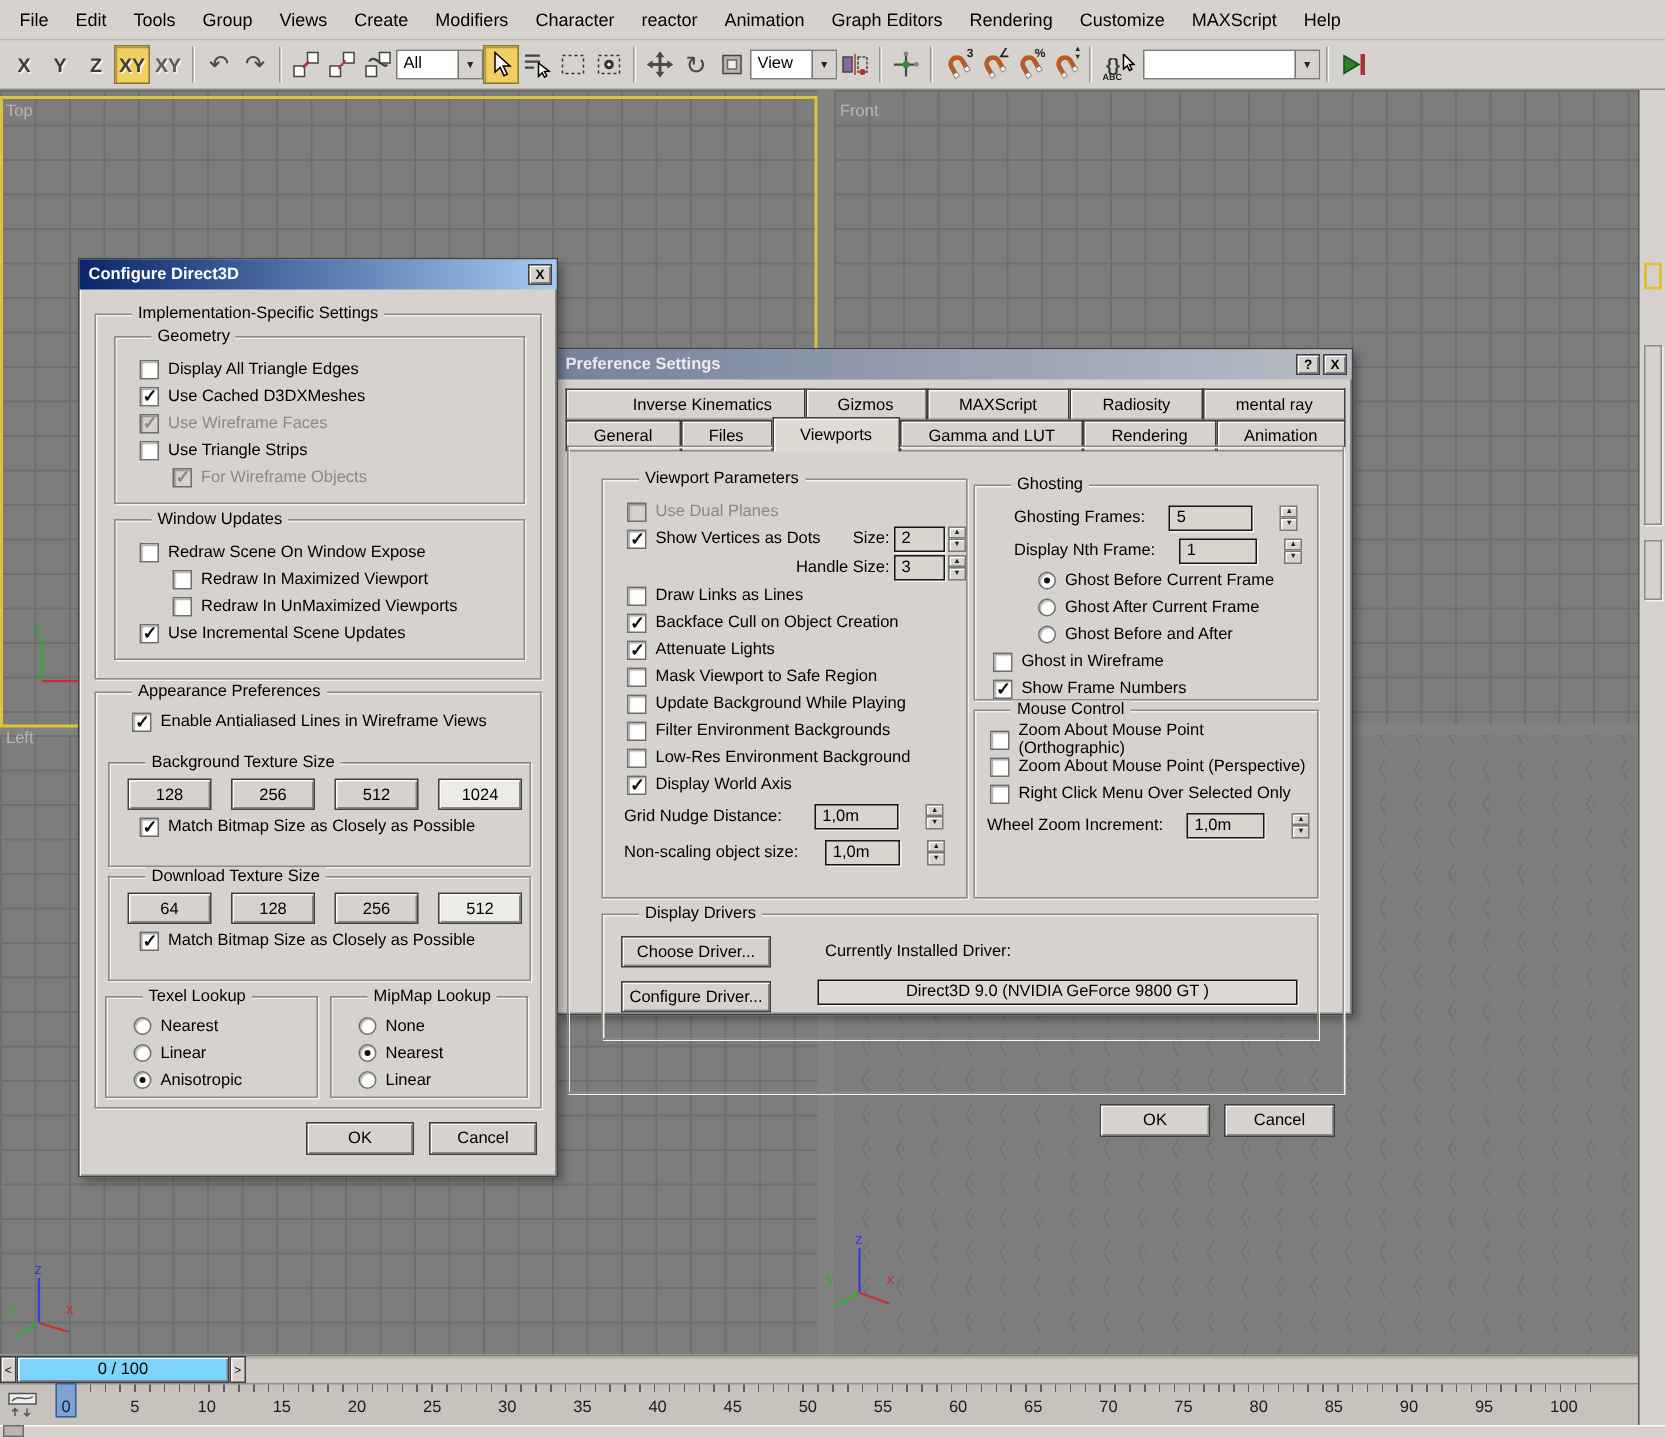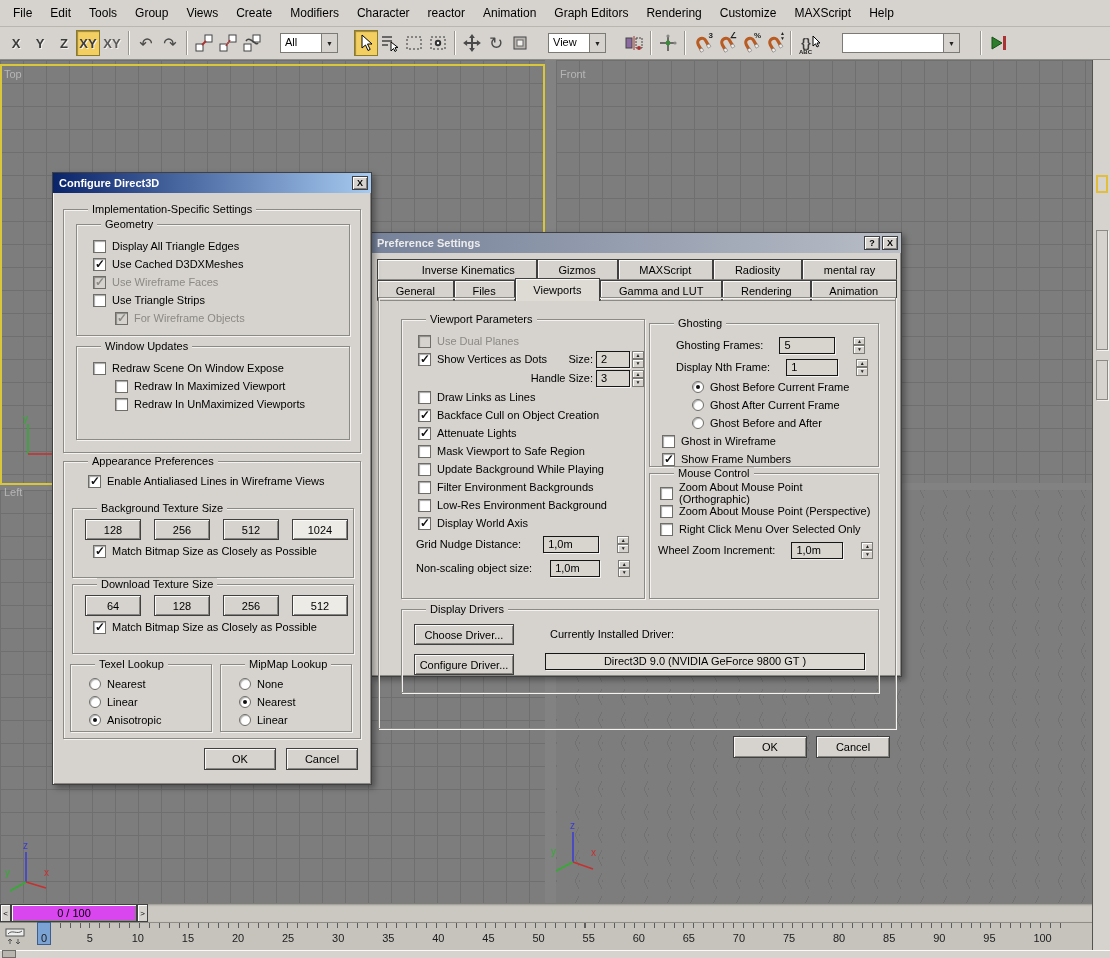--- a/index.html
+++ b/index.html
@@ -10,21 +10,21 @@
 .menubar { position:absolute; left:0; top:0; width:1110px; height:27px; background:#d6d3ce; display:flex; align-items:center; gap:2px; padding-left:5px; border-bottom:1px solid #b9b6af; }
 .menu-item { padding:3px 8px; font-size:12px; cursor:default; }
 
 
 .toolbar { position:absolute; left:0; top:27px; width:1110px; height:33px; background:#d6d3ce; display:flex; align-items:center; padding-left:4px; border-bottom:1px solid #8f8d87; }
 .tbtn { min-width:24px; height:26px; display:flex; align-items:center; justify-content:center; font-weight:bold; color:#3c3c3c; position:relative; }
 .tbtn.letter { font-size:13px; text-shadow:1px 1px 0 #f4f2ee; }
 .tbtn.active { background:#f3cf62; border:1px solid #8a7a2c; box-shadow:inset 1px 1px 1px rgba(0,0,0,.35); }
 .tsep { width:2px; height:24px; margin:0 4px; border-left:1px solid #9a978f; border-right:1px solid #fbfaf8; }
 .tb-glyph { font-size:16px; font-weight:normal; color:#4a4a4a; }
-.dropdown { display:flex; height:20px; border:1px solid #7c7a74; background:#fff; align-items:stretch; margin:0 16px; }
+.dropdown { display:flex; height:20px; border:1px solid #7c7a74; background:#fff; align-items:stretch; margin:0 0; }
 .dropdown .dd-val { padding:2px 4px 0 4px; font-size:11px; min-width:40px; }
 .dropdown .dd-btn { width:16px; background:#d6d3ce; border-left:1px solid #7c7a74; display:flex; align-items:center; justify-content:center; font-size:7px; color:#222; }
 .sup-mark { position:absolute; top:1px; right:1px; font-size:8px; font-weight:bold; color:#222; }
 .abc-mini { position:absolute; bottom:1px; left:3px; font-size:6px; font-weight:bold; color:#222; }
 .spin-mini { display:flex; flex-direction:column; font-size:5px; line-height:5px; color:#222; }
 
 
 .workspace { position:absolute; left:0; top:60px; width:1092px; height:843px; background:#828282; }
 .vp { position:absolute; background-color:#7d7d7d;
   background-image:linear-gradient(#6f6f6f 1px, transparent 1px), linear-gradient(90deg,#6f6f6f 1px, transparent 1px);
@@ -81,21 +81,21 @@
 .prefs { left:370px; top:232px; width:532px; height:445px; z-index:30; }
 .tabs { position:absolute; left:6px; width:520px; display:flex; }
 .tab { height:21px; border:1px solid #404040; border-bottom-color:#8c8a85; box-shadow:inset 1px 1px 0 #fbfaf8; display:flex; align-items:center; justify-content:center; background:#d6d3ce; font-size:11px; }
 .tab.selected { background:#dedbd5; height:23px; margin-top:-2px; font-weight:normal; border-bottom:none; z-index:2; }
 .prefs-panel { position:absolute; left:7px; top:64px; width:518px; height:432px; border:1px solid #8c8a85; box-shadow:inset 1px 1px 0 #f4f3f1, 1px 1px 0 #f4f3f1; }
 .inline-row { display:flex; align-items:center; gap:16px; height:22px; }
 
 
 .timeslider { position:absolute; left:0; top:903px; width:1092px; height:19px; background:#cbc8c1; border-top:1px solid #807e78; box-shadow:inset 1px 1px 2px rgba(0,0,0,.25); display:flex; align-items:stretch; z-index:6; }
 .ts-arrow { width:11px; background:#d6d3ce; border:1px solid #404040; box-shadow:inset 1px 1px 0 #fff; font-size:8px; display:flex; align-items:center; justify-content:center; }
-.ts-handle { width:126px; background:#d946ef; border:1px solid #404040; box-shadow:inset 1px 1px 0 #fff, inset -1px -1px 0 #87857f; display:flex; align-items:center; justify-content:center; font-size:11px; }
+.ts-handle { width:142px; background:#7dd3fc; border:1px solid #404040; box-shadow:inset 1px 1px 0 #fff, inset -1px -1px 0 #87857f; display:flex; align-items:center; justify-content:center; font-size:11px; }
 .trackbar { position:absolute; left:0; top:922px; width:1092px; height:28px; background:#c6c3bd; border-top:1px solid #8f8d87; z-index:6; }
 .tb-icon-btn { position:absolute; left:2px; top:2px; width:26px; height:24px; background:#c6c3bd; display:flex; align-items:center; justify-content:center; }
 .ruler { position:absolute; left:32px; top:0; width:1030px; height:28px;
   background-image:repeating-linear-gradient(90deg, #5c5c5c 0 1px, transparent 1px 9.9px);
   background-size:100% 5px; background-repeat:no-repeat; background-position:8px 0; }
 .ruler-nums { position:absolute; left:8px; right:10px; top:9px; display:flex; justify-content:space-between; font-size:11px; color:#1c1c1c; }
 .ruler-num { position:relative; min-width:8px; text-align:center; }
 .ruler-num.current { z-index:1; }
 .ruler-num.current::before { content:""; position:absolute; left:-3px; right:-3px; top:-10px; bottom:-1px; background:#7ba3d4; border:1px solid #3c5d8f; z-index:-1; }
 .statusbar { position:absolute; left:0; top:950px; width:1110px; height:8px; background:#d6d3ce; border-top:1px solid #fbfaf8; z-index:6; }
@@ -607,20 +607,24 @@
   <div class="check-row indent">
     <span class="cb"></span>
     <span class="cb-label">Redraw In Maximized Viewport</span>
   </div>
 
   <div class="check-row indent">
     <span class="cb"></span>
     <span class="cb-label">Redraw In UnMaximized Viewports</span>
   </div>
 
+  <div class="check-row checked">
+    <span class="cb"></span>
+    <span class="cb-label">Use Incremental Scene Updates</span>
+  </div>
 </div>
       </div>
     </div>
 
     <div class="grp" style="left:10px; top:288px; width:298px; height:278px;">
       <span class="grp-title">Appearance Preferences</span>
       <div style="padding:10px 0 0 22px;">
   <div class="check-row checked">
     <span class="cb"></span>
     <span class="cb-label">Enable Antialiased Lines in Wireframe Views</span>

